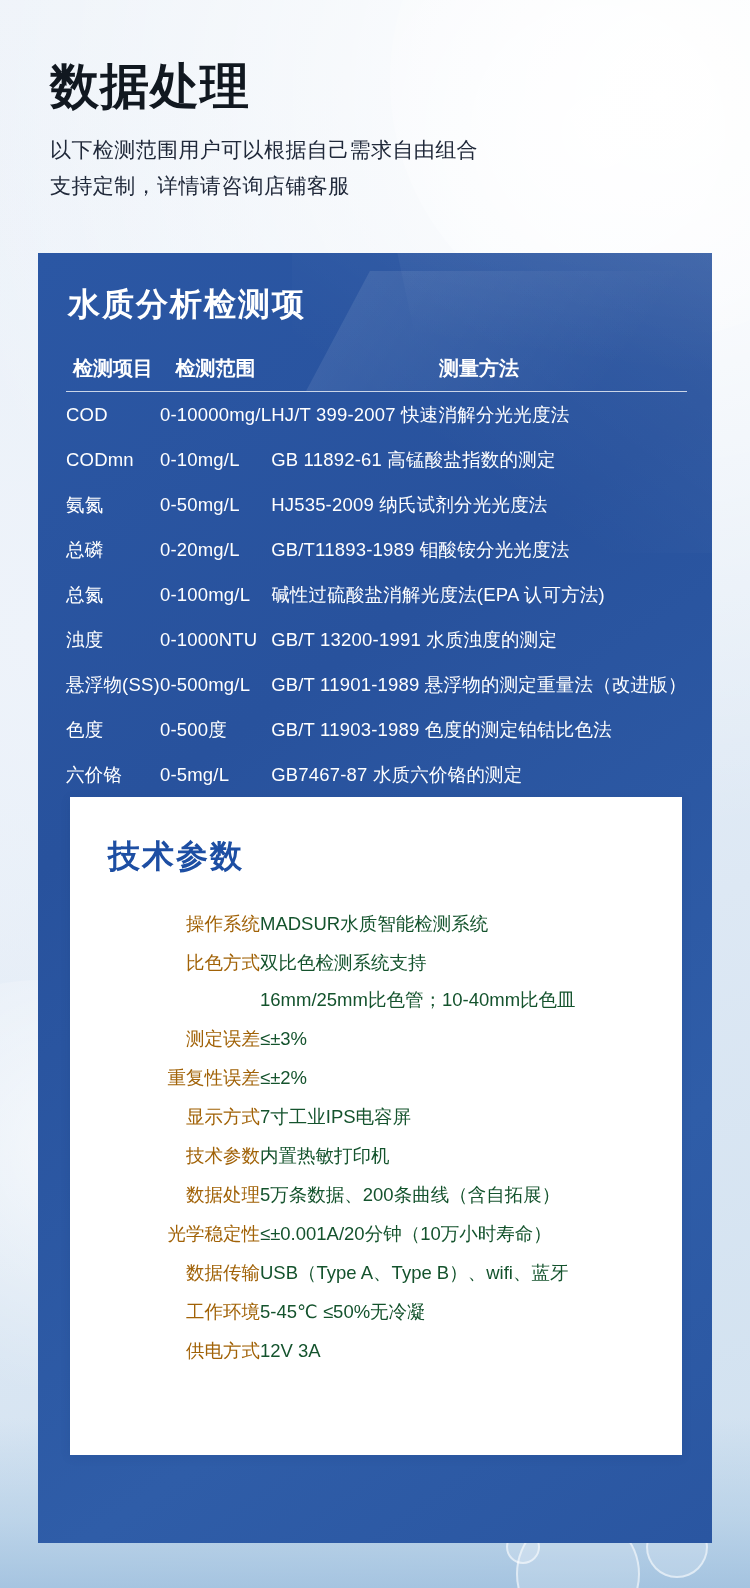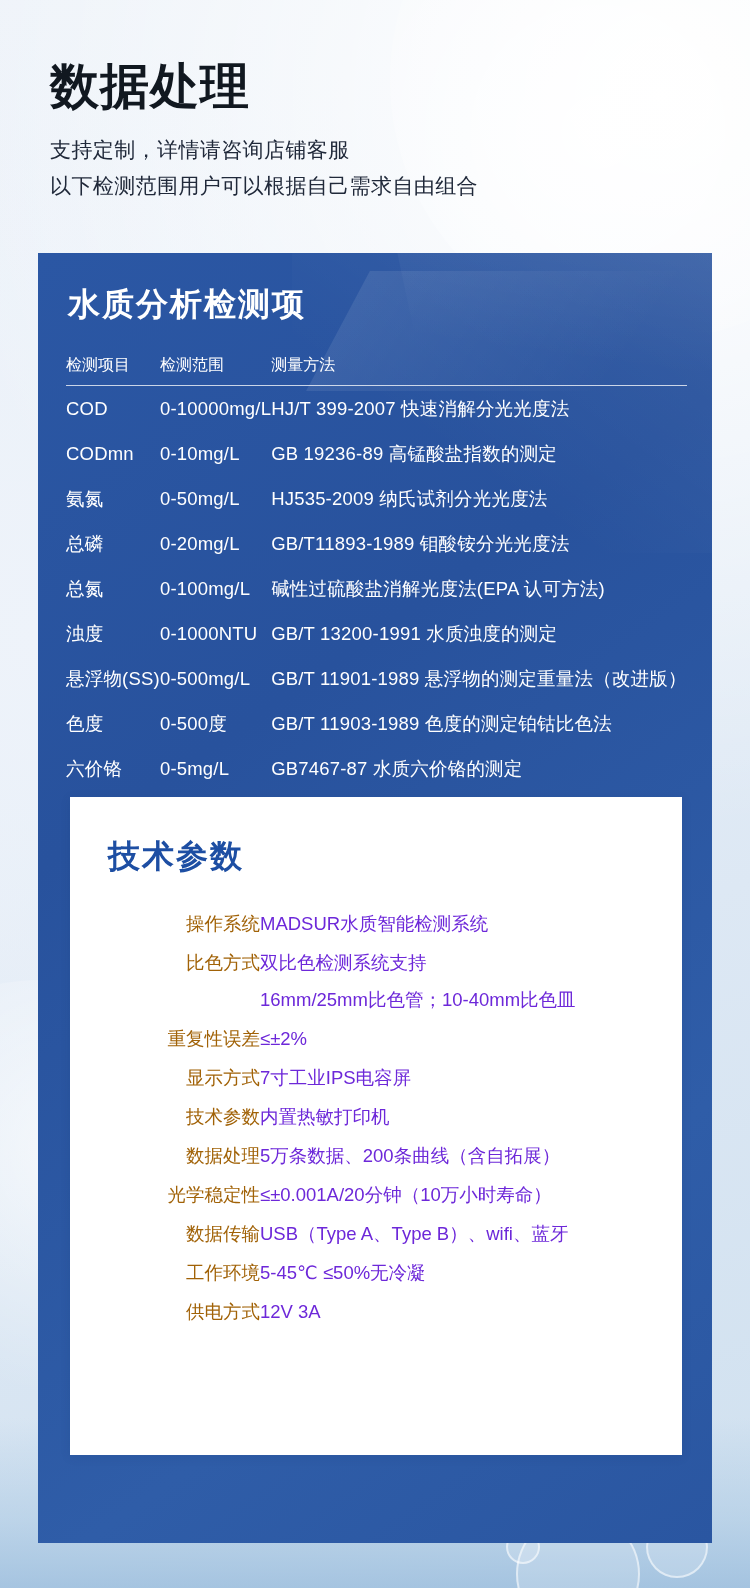--- a/index.html
+++ b/index.html
@@ -131,23 +131,23 @@
     padding: 0 28px 0 28px;
     z-index: 3;
   }
   table.wt {
     width: 100%;
     border-collapse: collapse;
     color: #ffffff;
     font-size: 18.5px;
   }
   table.wt th {
-    text-align: left;
-    font-weight: normal;
-    font-size: 16px;
+    text-align: center;
+    font-weight: bold;
+    font-size: 20px;
     padding: 0 0 9px 0;
     color: #ffffff;
   }
   table.wt thead tr {
     border-bottom: 1px solid rgba(255,255,255,0.5);
   }
   table.wt td {
     padding: 10px 0 10px 0;
     color: #ffffff;
     white-space: nowrap;
@@ -191,21 +191,21 @@
     line-height: 1.35;
   }
   td.tt-label {
     width: 160px;
     text-align: right;
     padding-right: 22px;
     color: #a16207;
     white-space: nowrap;
   }
   td.tt-value {
-    color: #6d28d9;
+    color: #14532d;
     white-space: nowrap;
   }
   .tt-value .extra {
     display: block;
     margin-top: 12px;
   }
 </style>
 </head>
 <body>
 
@@ -213,22 +213,22 @@
 
   <div class="deco deco1"></div>
   <div class="deco deco2"></div>
   <div class="deco3"></div>
   <div class="bubble" style="width:120px;height:120px;right:110px;bottom:-48px;"></div>
   <div class="bubble" style="width:58px;height:58px;right:42px;bottom:10px;"></div>
   <div class="bubble" style="width:30px;height:30px;right:210px;bottom:24px;"></div>
 
   <div class="header">
     <h1 class="main-title">数据处理</h1>
+    <div class="sub-line">以下检测范围用户可以根据自己需求自由组合</div>
     <div class="sub-line">支持定制，详情请咨询店铺客服</div>
-    <div class="sub-line">以下检测范围用户可以根据自己需求自由组合</div>
   </div>
 
   <div class="blue-card">
     <div class="diag"></div>
     <div class="card-title">水质分析检测项</div>
 
     <div class="water-table">
       <table class="wt">
         <thead>
           <tr>
@@ -239,21 +239,21 @@
         </thead>
         <tbody>
           <tr>
             <td>COD</td>
             <td>0-10000mg/L</td>
             <td>HJ/T 399-2007 快速消解分光光度法</td>
           </tr>
           <tr>
             <td>CODmn</td>
             <td>0-10mg/L</td>
-            <td>GB 19236-89 高锰酸盐指数的测定</td>
+            <td>GB 11892-61 高锰酸盐指数的测定</td>
           </tr>
           <tr>
             <td>氨氮</td>
             <td>0-50mg/L</td>
             <td>HJ535-2009 纳氏试剂分光光度法</td>
           </tr>
           <tr>
             <td>总磷</td>
             <td>0-20mg/L</td>
             <td>GB/T11893-1989 钼酸铵分光光度法</td>
@@ -300,20 +300,26 @@
             </td>
           </tr>
           <tr>
             <td class="tt-label">比色方式</td>
             <td class="tt-value">
               <span>双比色检测系统支持</span>
               <span class="extra">16mm/25mm比色管；10-40mm比色皿</span>
             </td>
           </tr>
           <tr>
+            <td class="tt-label">测定误差</td>
+            <td class="tt-value">
+              <span>≤±3%</span>
+            </td>
+          </tr>
+          <tr>
             <td class="tt-label">重复性误差</td>
             <td class="tt-value">
               <span>≤±2%</span>
             </td>
           </tr>
           <tr>
             <td class="tt-label">显示方式</td>
             <td class="tt-value">
               <span>7寸工业IPS电容屏</span>
             </td>

